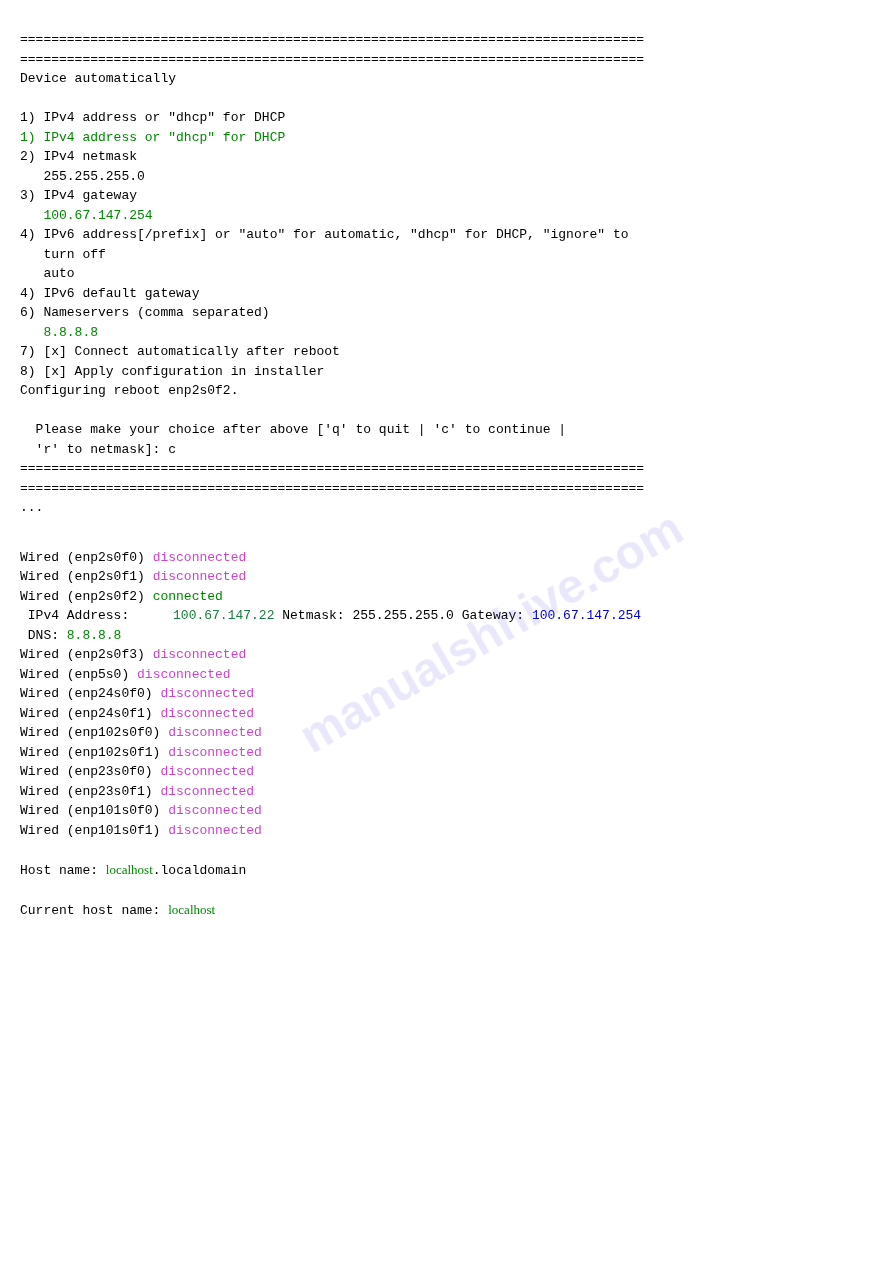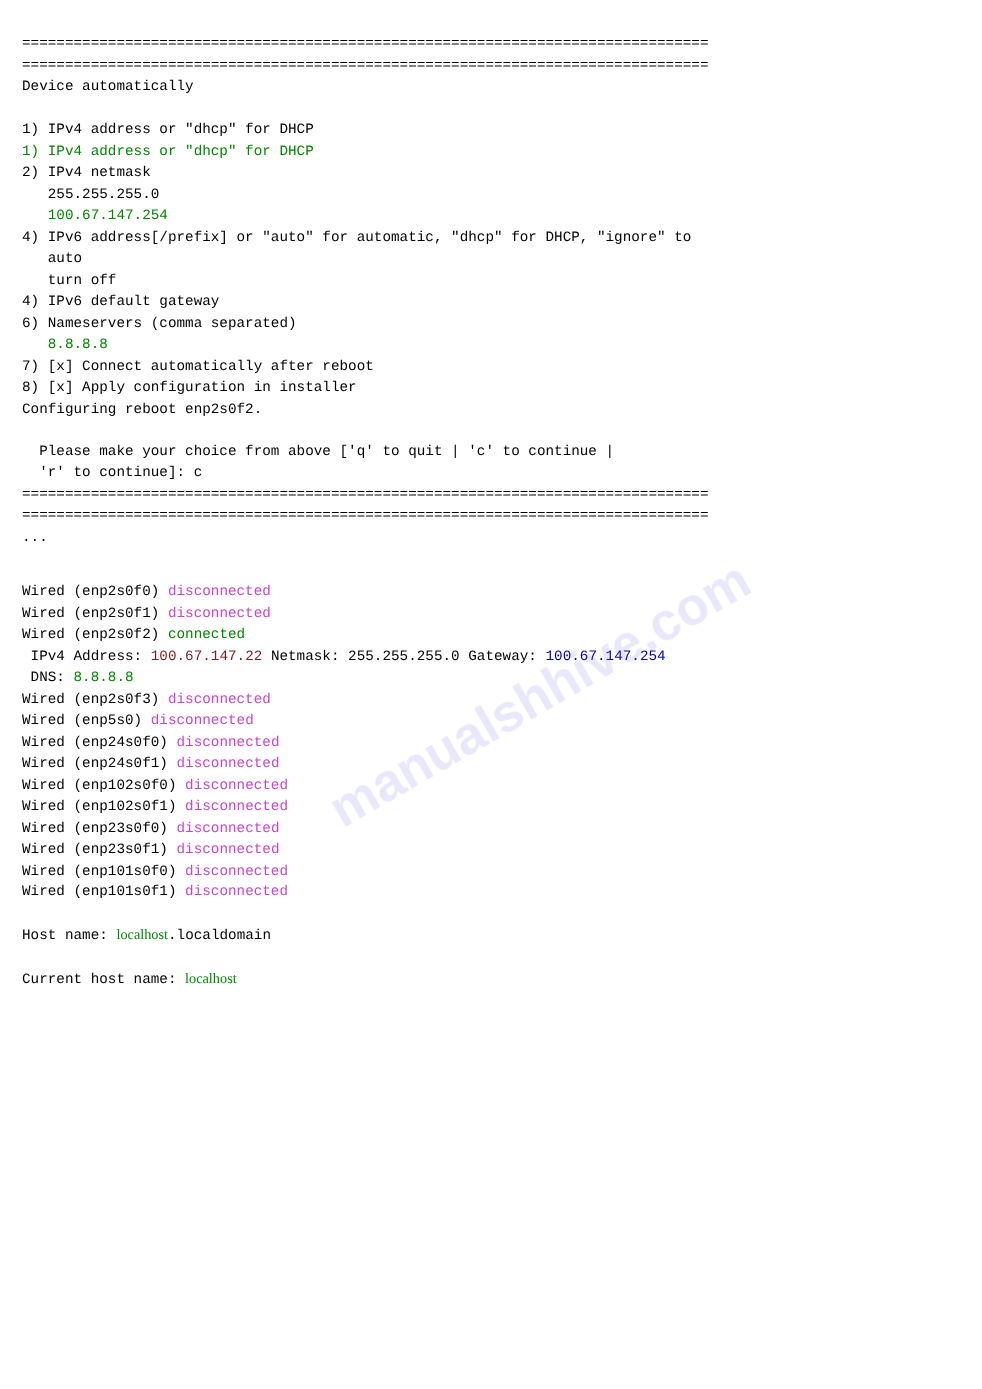--- a/index.html
+++ b/index.html
@@ -48,21 +48,22 @@
 
     .disconnected {
       color: #cc44cc;
     }
 
     .connected {
       color: #008800;
     }
 
     .ip-green {
-      color: #7f1d1d;
+      color: #15803d;
+      margin-left: 36px;
     }
 
     .gateway-blue {
       color: #0000cc;
     }
 
     .dns-green {
       color: #008800;
     }
 
@@ -92,33 +93,34 @@
 
   <div class="terminal-block">
     <span class="line separator">================================================================================</span>
     <span class="line separator">================================================================================</span>
     <span class="line normal">Device automatically</span>
     <span class="line normal"> </span>
     <span class="line normal">1) IPv4 address or "dhcp" for DHCP</span>
     <span class="line"><span class="green">1) IPv4 address or "dhcp" for DHCP</span></span>
     <span class="line normal">2) IPv4 netmask</span>
     <span class="line normal">   255.255.255.0</span>
+    <span class="line normal">3) IPv4 gateway</span>
     <span class="line"><span class="green">   100.67.147.254</span></span>
     <span class="line normal">4) IPv6 address[/prefix] or "auto" for automatic, "dhcp" for DHCP, "ignore" to</span>
+    <span class="line normal">   turn off</span>
     <span class="line normal">   auto</span>
-    <span class="line normal">   turn off</span>
     <span class="line normal">4) IPv6 default gateway</span>
     <span class="line normal">6) Nameservers (comma separated)</span>
     <span class="line"><span class="green">   8.8.8.8</span></span>
     <span class="line normal">7) [x] Connect automatically after reboot</span>
     <span class="line normal">8) [x] Apply configuration in installer</span>
     <span class="line normal">Configuring reboot enp2s0f2.</span>
     <span class="line normal"> </span>
-    <span class="line normal">  Please make your choice from above ['q' to quit | 'c' to continue |</span>
-    <span class="line normal">  'r' to continue]: c</span>
+    <span class="line normal">  Please make your choice after above ['q' to quit | 'c' to continue |</span>
+    <span class="line normal">  'r' to netmask]: c</span>
     <span class="line separator">================================================================================</span>
     <span class="line separator">================================================================================</span>
     <span class="line normal">...</span>
   </div>
 
   <div class="terminal-block">
     <span class="line">Wired (enp2s0f0) <span class="disconnected">disconnected</span></span>
     <span class="line">Wired (enp2s0f1) <span class="disconnected">disconnected</span></span>
     <span class="line">Wired (enp2s0f2) <span class="connected">connected</span></span>
     <span class="line"> IPv4 Address: <span class="ip-green">100.67.147.22</span> Netmask: 255.255.255.0 Gateway: <span class="gateway-blue">100.67.147.254</span></span>

